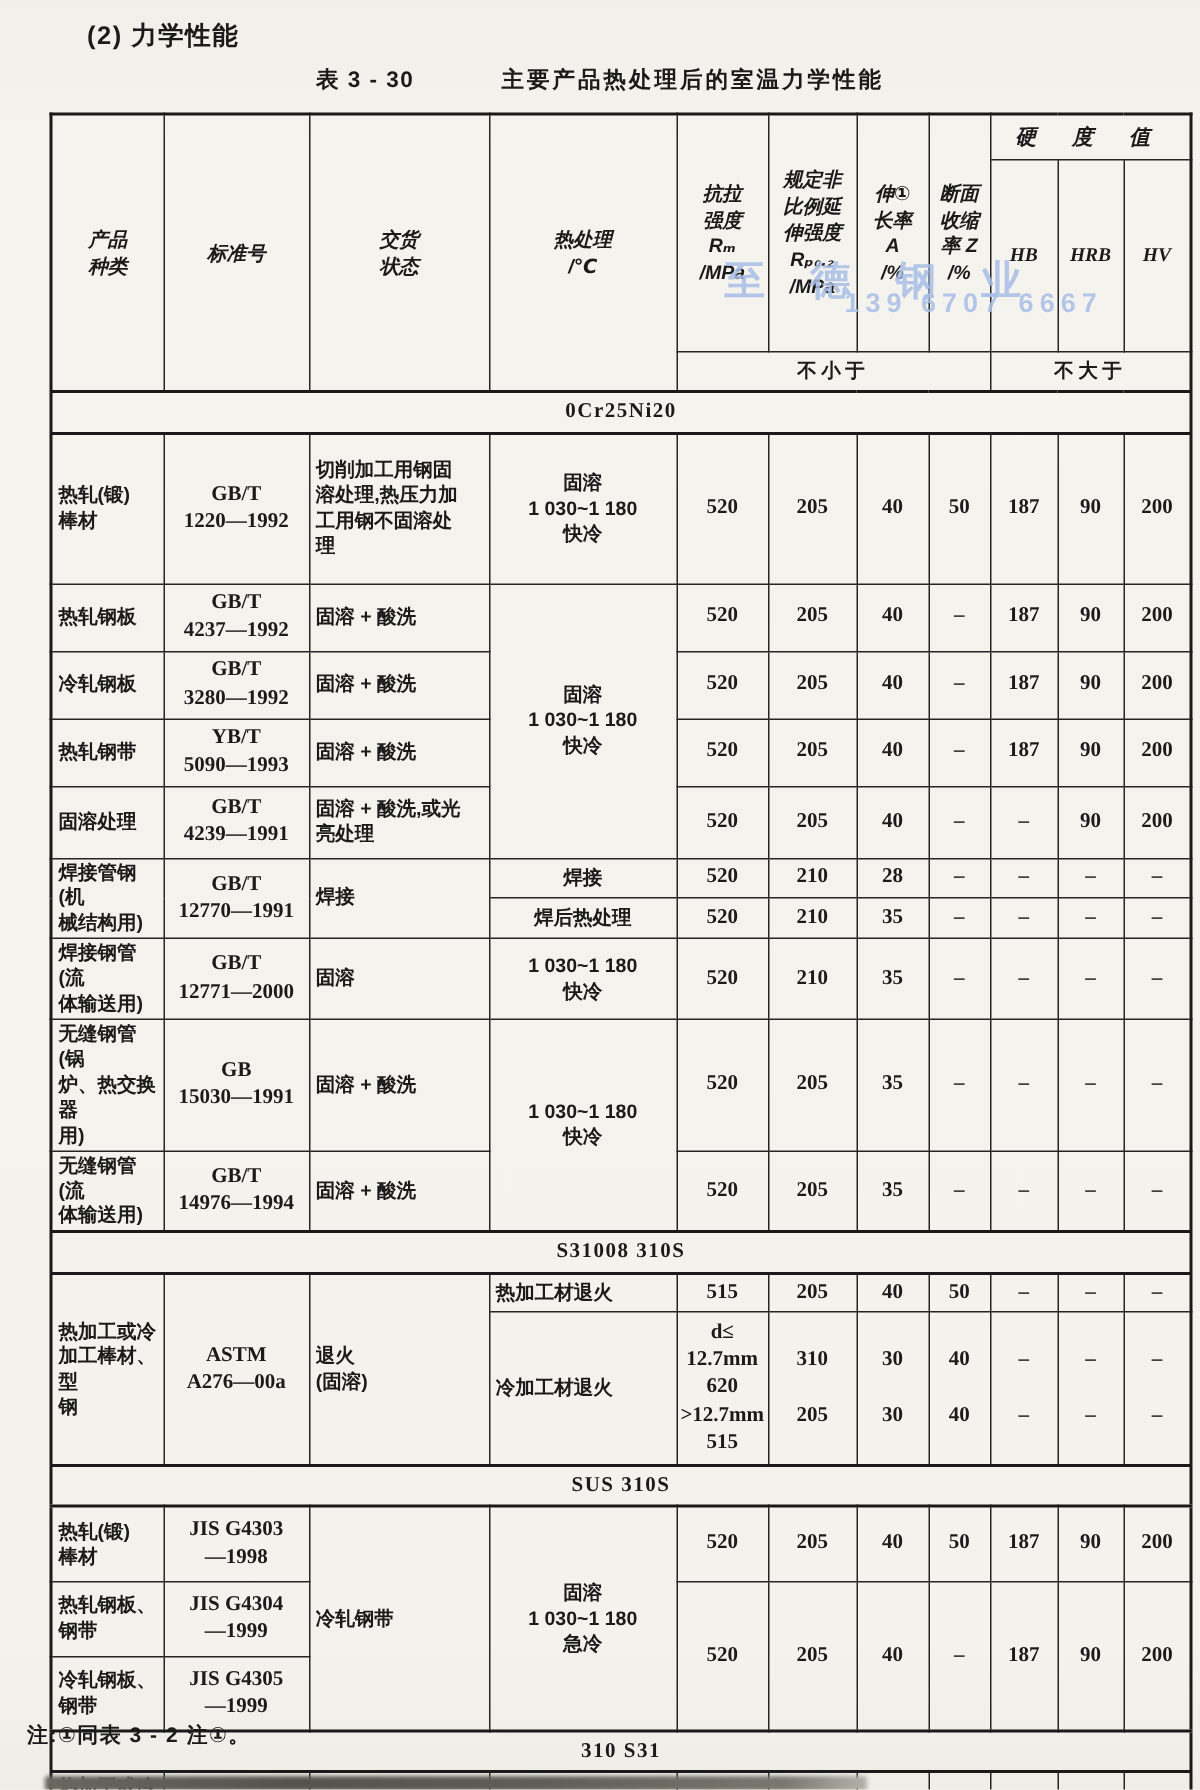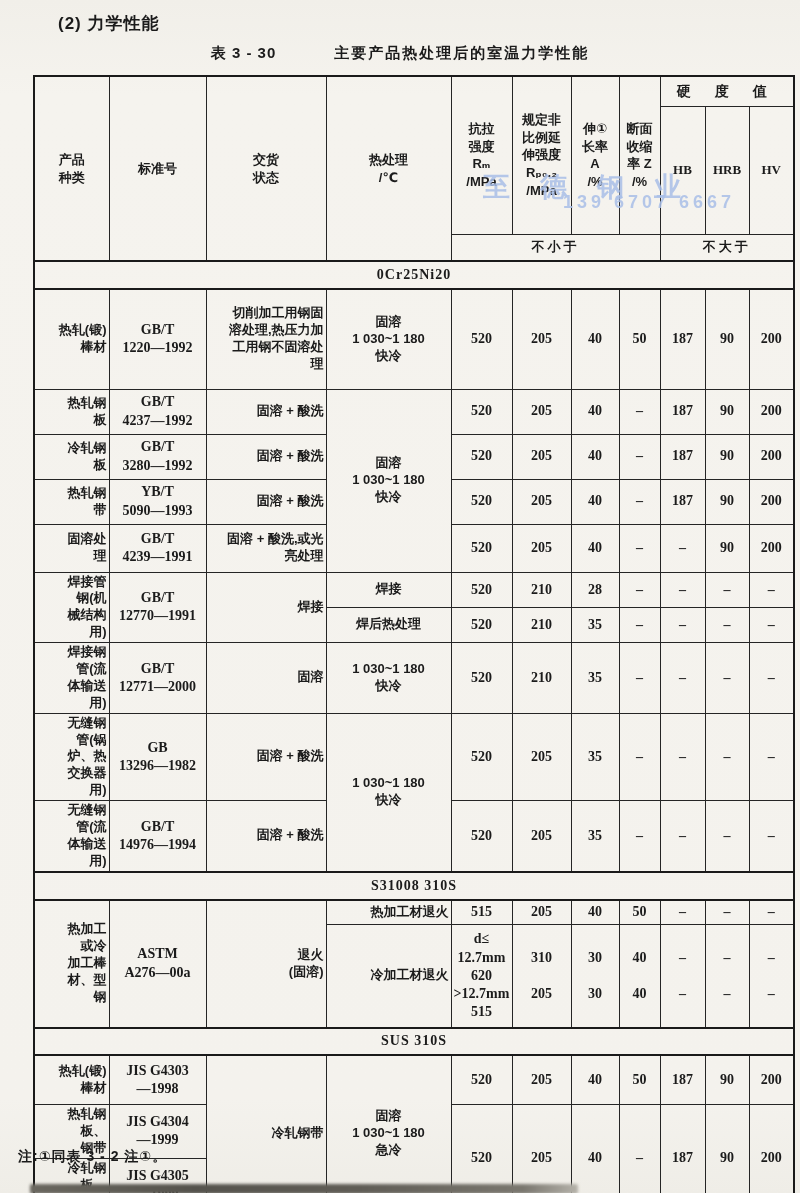--- a/index.html
+++ b/index.html
@@ -23,28 +23,28 @@
   }
   td{
     border:1.2px solid #252525;
     white-space:pre-line;
     text-align:center;vertical-align:middle;
     font-size:13px;line-height:1.3;
     padding:1px 2px;
     font-family:"Liberation Serif","DejaVu Serif",serif;
   }
   td.zh{font-family:"Liberation Sans","DejaVu Sans",sans-serif;}
-  td.left{text-align:right;padding-left:20px;margin-top:40px;}
+  td.left{text-align:left;padding-left:4px;margin-top:40px;}
   td.num{font-size:14px;}
   tr.section td{
     border-top:2px solid #1a1a1a;border-bottom:2px solid #1a1a1a;
     font-size:14px;letter-spacing:1px;
     font-family:"Liberation Serif","DejaVu Serif",serif;
   }
-  td.hdr{font-size:13px;line-height:1.35;}
+  td.hdr{font-size:13px;line-height:1.35;font-style:italic;}
   td.hard{letter-spacing:10px;font-size:14px;}
   td.minmax{font-size:13px;letter-spacing:3px;text-align:center;}
 
   .watermark{position:absolute;pointer-events:none;z-index:5;font-weight:bold;}
   .wm-name{top:169px;left:483px;font-size:27px;letter-spacing:30px;opacity:.85;}
   .wm-phone{top:192px;left:563px;font-size:18px;letter-spacing:4px;opacity:.85;}
 
   .footnote{position:absolute;top:1148px;left:18px;font-size:14px;font-weight:bold;letter-spacing:1px;}
 
   .bottom-artifact{
@@ -242,21 +242,21 @@
       <td class="num">–</td>
       <td class="num">–</td>
       <td class="num">–</td>
     </tr>
 
     <tr style="height:62px">
       <td class="zh left">无缝钢管(锅
 炉、热交换器
 用)</td>
       <td class="num">GB
-13296—1982</td>
+15030—1991</td>
       <td class="zh left">固溶 + 酸洗</td>
       <td class="zh" rowspan="2">1 030~1 180
 快冷</td>
       <td class="num">520</td>
       <td class="num">205</td>
       <td class="num">35</td>
       <td class="num">–</td>
       <td class="num">–</td>
       <td class="num">–</td>
       <td class="num">–</td>

